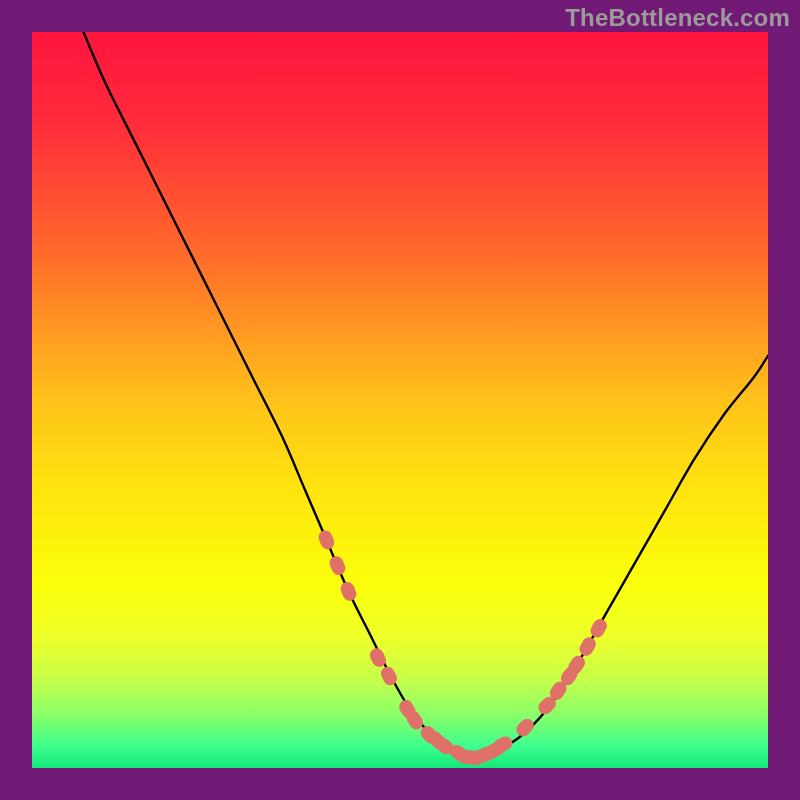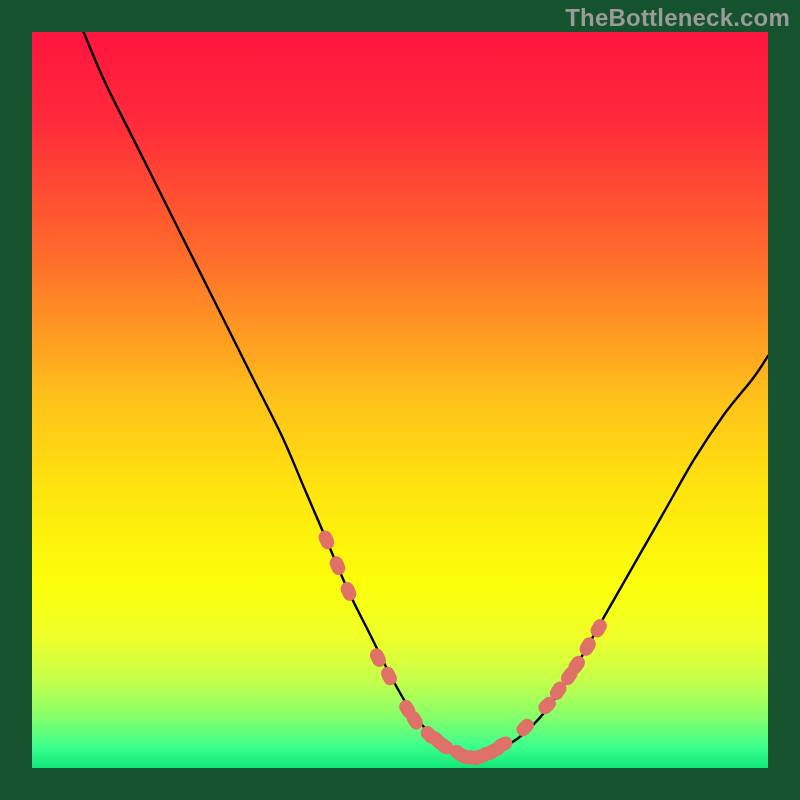--- a/index.html
+++ b/index.html
@@ -8,21 +8,21 @@
     width: 800px;
     height: 800px;
     background: #000;
     overflow: hidden;
     font-family: Arial, Helvetica, sans-serif;
   }
   .frame {
     position: relative;
     width: 800px;
     height: 800px;
-    background: #14532d;
+    background: #701a75;
   }
   .watermark {
     position: absolute;
     top: 4px;
     right: 10px;
     font-size: 24px;
     font-weight: 600;
     color: #9b9b9b;
     letter-spacing: 0.2px;
     z-index: 5;

